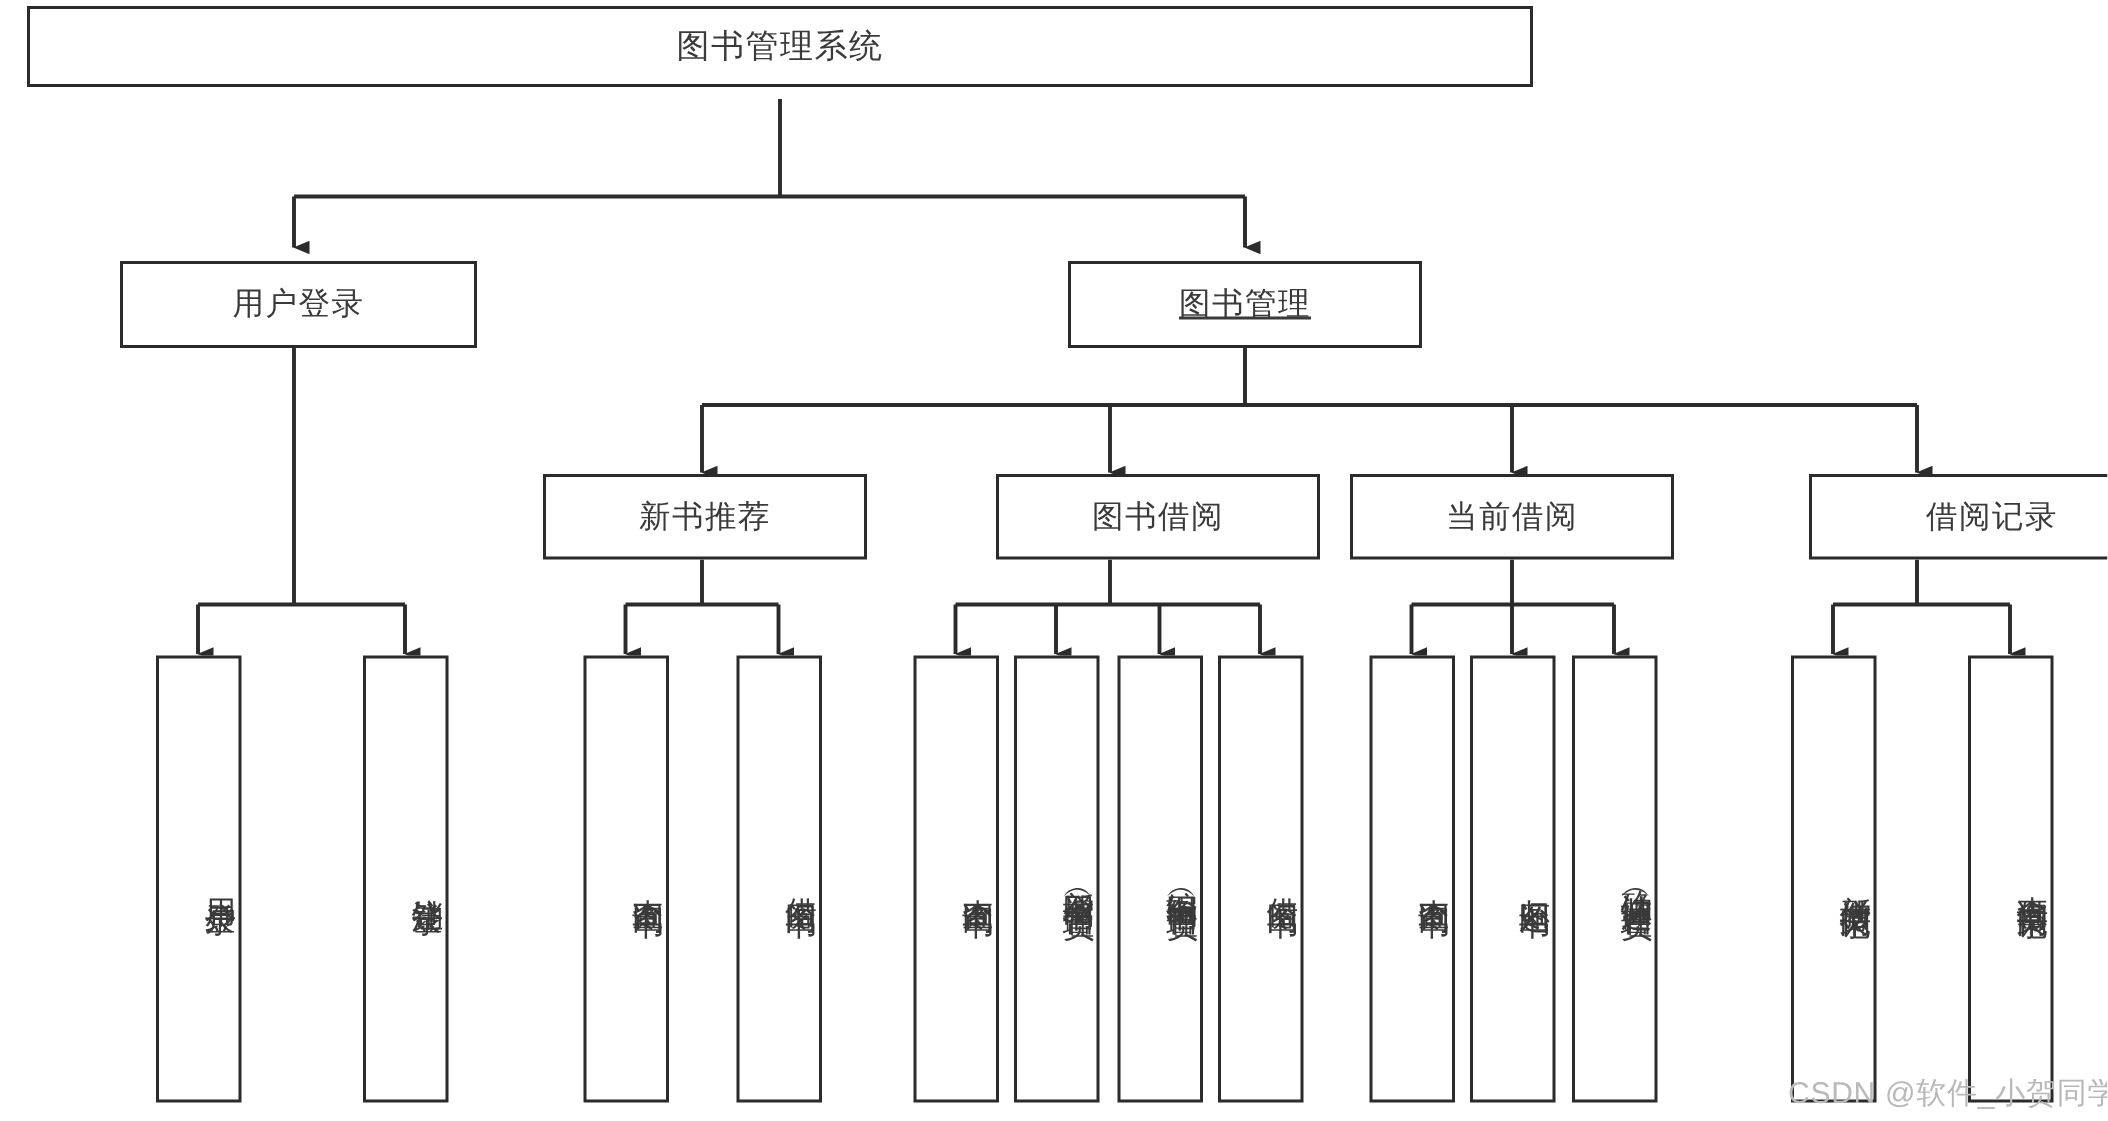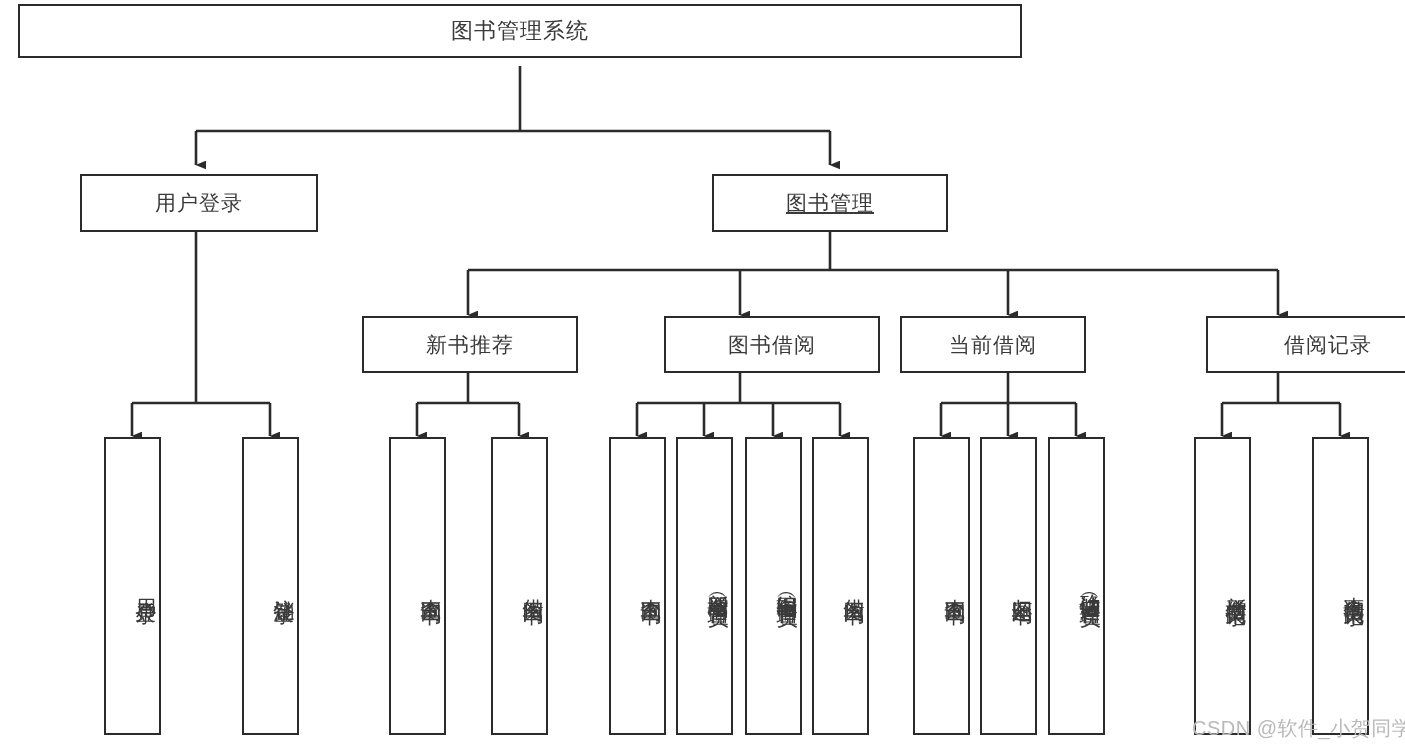--- a/index.html
+++ b/index.html
@@ -135,21 +135,21 @@
   <div class="node horiz" style="left:712px; top:174px; width:236px; height:58px;text-decoration:underline;">
     <span class="label">图书管理</span>
   </div>
 
   <div class="node horiz" style="left:362px; top:316px; width:216px; height:57px;">
     <span class="label">新书推荐</span>
   </div>
   <div class="node horiz" style="left:664px; top:316px; width:216px; height:57px;">
     <span class="label">图书借阅</span>
   </div>
-  <div class="node horiz" style="left:900px; top:316px; width:186px; height:57px;text-align:center;">
+  <div class="node horiz" style="left:900px; top:316px; width:216px; height:57px;text-align:center;">
     <span class="label">当前借阅</span>
   </div>
   <div class="node horiz" style="left:1206px; top:316px; width:244px; height:57px;">
     <span class="label">借阅记录</span>
   </div>
 
   <div class="node vert" style="left:104px; top:437px; width:57px; height:298px;">
     <span class="label">用户登录</span>
   </div>
   <div class="node vert" style="left:242px; top:437px; width:57px; height:298px;">

